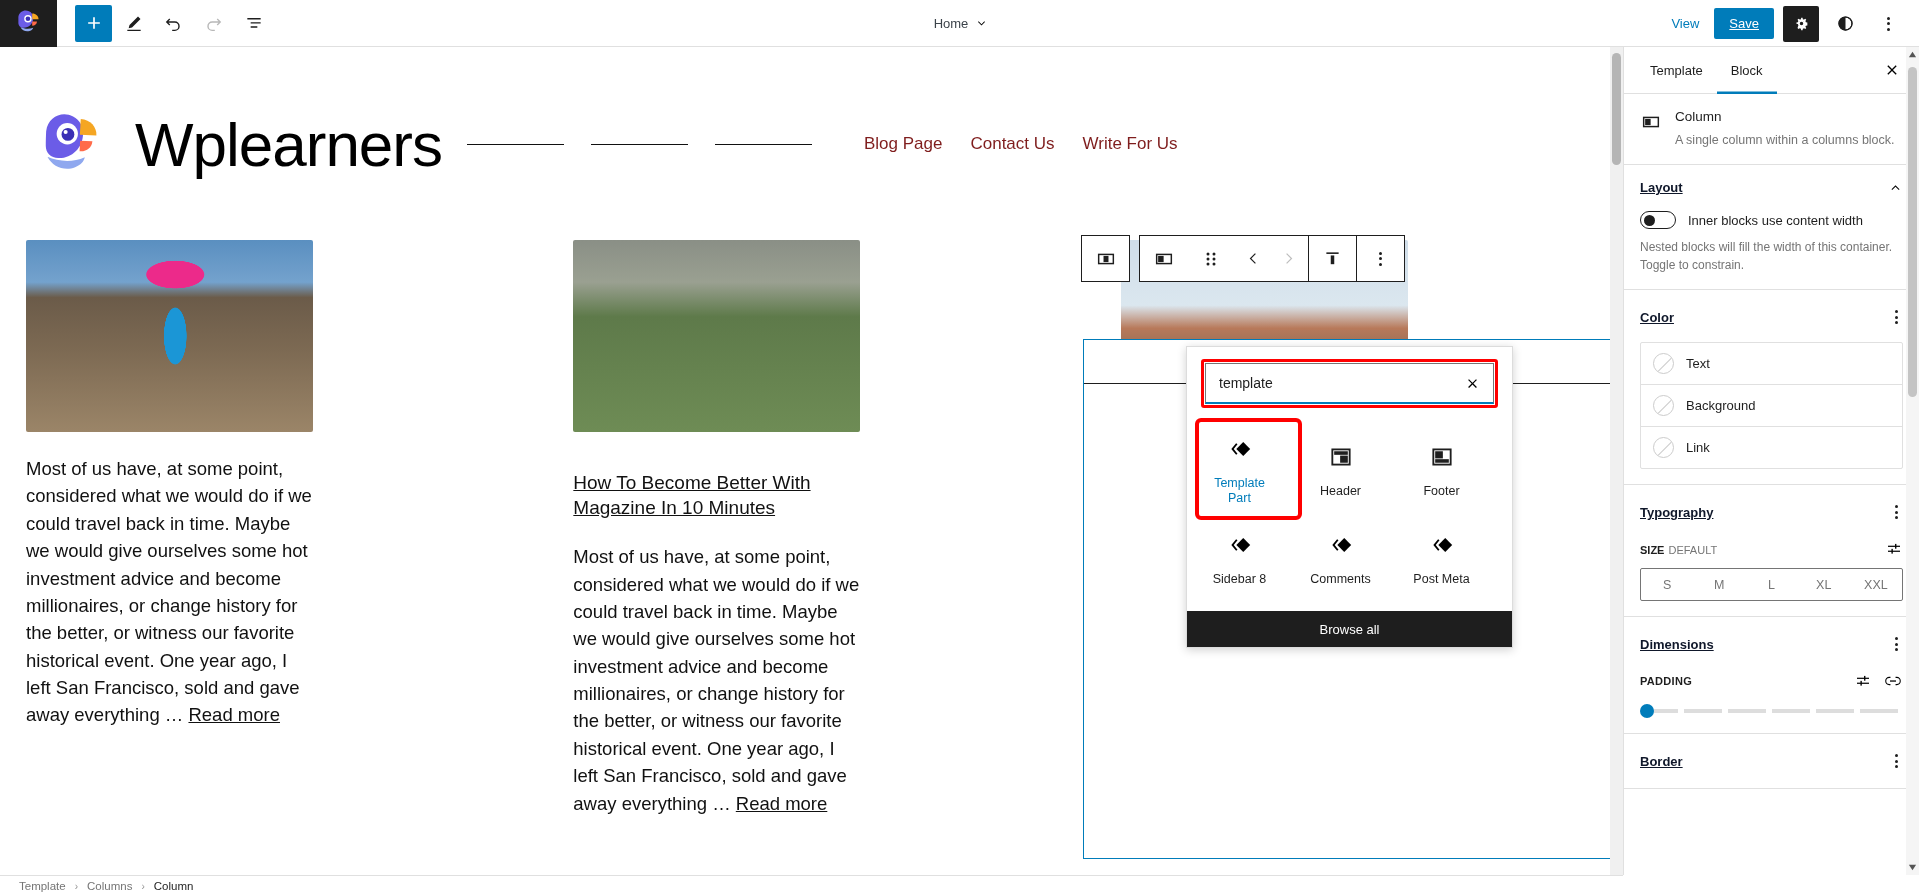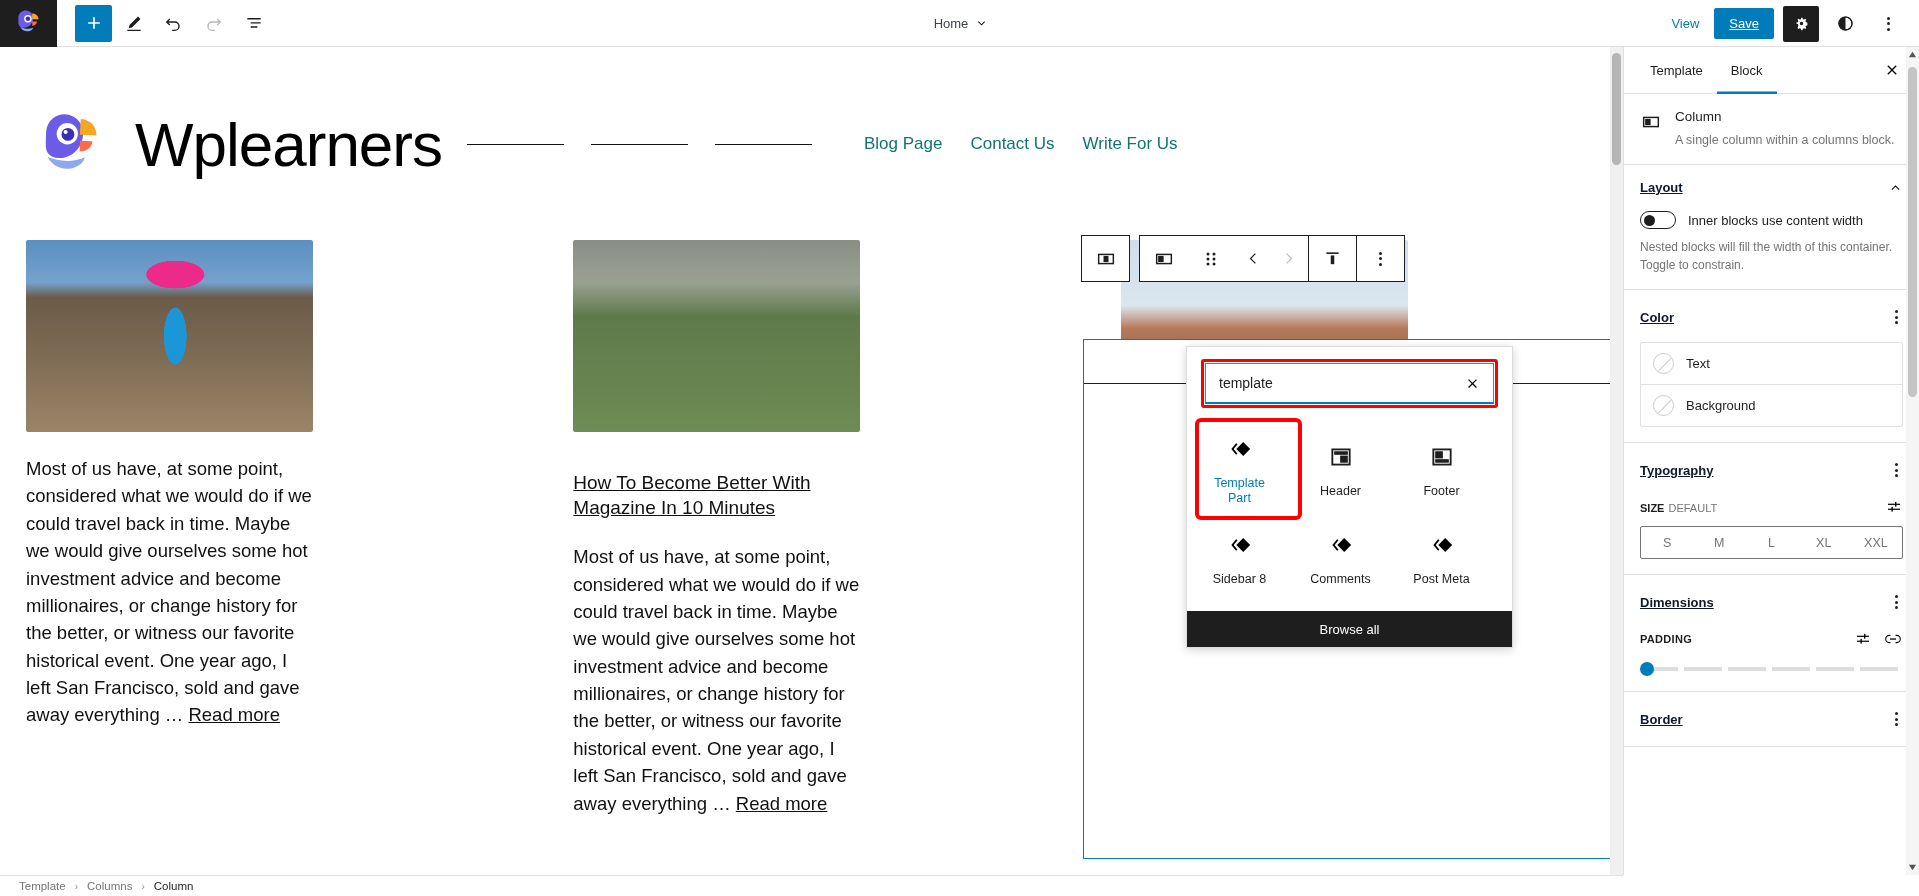--- a/index.html
+++ b/index.html
@@ -75,21 +75,21 @@
   }
   .brand { display: flex; align-items: center; gap: 22px; }
   .bird-logo { width: 85px; height: 82px; position: relative; flex: 0 0 85px; }
   .site-title {
     font-size: 62px; font-weight: 400; letter-spacing: -1px;
     color: #000; font-family: "Liberation Sans", sans-serif;
   }
   .nav-wrap { display: flex; align-items: center; gap: 27px; margin-left: 25px; }
   .nav-dash { width: 97px; height: 0; border-top: 1.6px solid #111; }
   .nav-links { display: flex; align-items: center; gap: 28px; margin-left: 25px; }
-  .nav-link { font-size: 17px; color: #0f766e; cursor: pointer; }
+  .nav-link { font-size: 17px; color: #7f1d1d; cursor: pointer; }
 
   .post-grid {
     display: grid; grid-template-columns: repeat(3, 1fr);
     gap: 0 73px; padding: 55px 28px 0 0; margin-left: 26px;
   }
   .post-card { width: 287px; }
   .thumb {
     width: 287px; height: 192px; border-radius: 2px;
     overflow: hidden; position: relative;
   }
@@ -636,20 +636,24 @@
           </span>
       </div>
       <div class="color-list">
         <div class="color-row">
           <span class="swatch"></span>
           <span class="color-name">Text</span>
         </div>
         <div class="color-row">
           <span class="swatch"></span>
           <span class="color-name">Background</span>
+        </div>
+        <div class="color-row">
+          <span class="swatch"></span>
+          <span class="color-name">Link</span>
         </div>
       </div>
     </div>
 
     <div class="sb-section">
       <div class="sec-head">
         <span class="sec-title">Typography</span>
         <span class="dots3">
             <i></i>
             <i></i>

